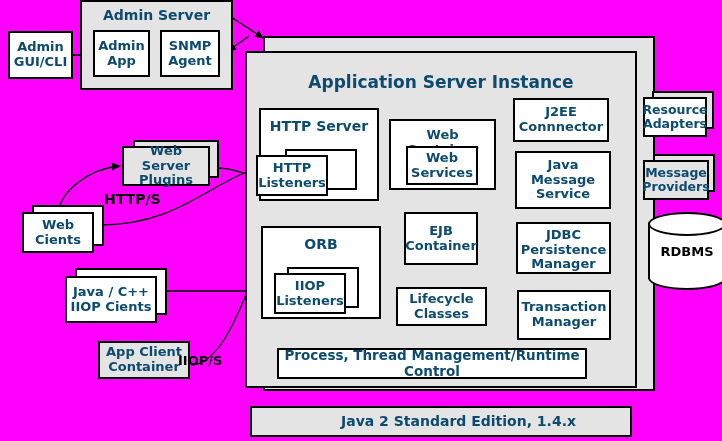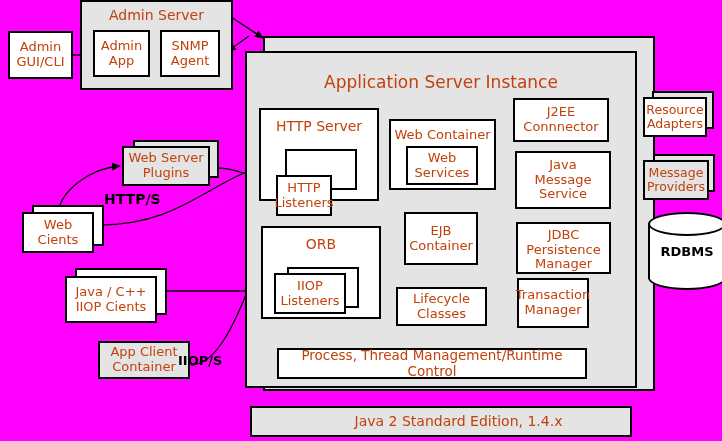--- a/index.html
+++ b/index.html
@@ -18,22 +18,22 @@
   }
   .box {
     position: absolute;
     box-sizing: border-box;
     border: 2px solid #000000;
     background: #e4e4e4;
     display: flex;
     align-items: center;
     justify-content: center;
     text-align: center;
-    font-weight: normal;
-    color: #c2410c;
+    font-weight: bold;
+    color: #0c4a6e;
     line-height: 1.12;
     letter-spacing: 0px;
     white-space: pre-line;
   }
   .box.white { background: #ffffff; }
   .box.gray  { background: #e4e4e4; }
   
   .box.titled {
     align-items: flex-start;
     padding-top: 6px;
@@ -157,21 +157,21 @@
   <div class="shadow gray" style="left:263px; top:36px; width:392px; height:355px;"></div>
 
   <div class="box gray titled" style="left:245px; top:51px; width:392px; height:337px; font-size:17px; padding-top:20px;">
     <span>Application Server Instance</span>
   </div>
 
   <div class="box white titled" style="left:259px; top:108px; width:120px; height:93px; font-size:14px; padding-top:9px;">
     <span>HTTP Server</span>
   </div>
   <div class="shadow white" style="left:285px; top:149px; width:72px; height:41px;"></div>
-  <div class="box white" style="left:276px; top:155px; width:56px; height:41px; font-size:13px;margin-top:20px;">
+  <div class="box white" style="left:256px; top:155px; width:72px; height:41px; font-size:13px;">
     <span>HTTP
 Listeners</span>
   </div>
 
   <div class="box white titled" style="left:261px; top:226px; width:120px; height:93px; font-size:14px; padding-top:9px;">
     <span>ORB</span>
   </div>
   <div class="shadow white" style="left:287px; top:267px; width:72px; height:41px;"></div>
   <div class="box white" style="left:274px; top:273px; width:72px; height:41px; font-size:13px;">
     <span>IIOP
@@ -203,21 +203,21 @@
   <div class="box white" style="left:515px; top:151px; width:96px; height:58px; font-size:13px;">
     <span>Java
 Message
 Service</span>
   </div>
   <div class="box white" style="left:516px; top:222px; width:95px; height:52px; font-size:13px;align-items:flex-end;">
     <span>JDBC
 Persistence
 Manager</span>
   </div>
-  <div class="box white" style="left:517px; top:278px; width:72px; height:50px; font-size:13px;">
+  <div class="box white" style="left:517px; top:290px; width:94px; height:50px; font-size:13px;">
     <span>Transaction
 Manager</span>
   </div>
 
   <div class="box white" style="left:277px; top:348px; width:310px; height:31px; font-size:13.5px;">
     <span>Process, Thread Management/Runtime Control</span>
   </div>
 
   <div class="shadow gray" style="left:133px; top:140px; width:86px; height:38px;"></div>
   <div class="box gray" style="left:122px; top:146px; width:88px; height:40px; font-size:13px;">

